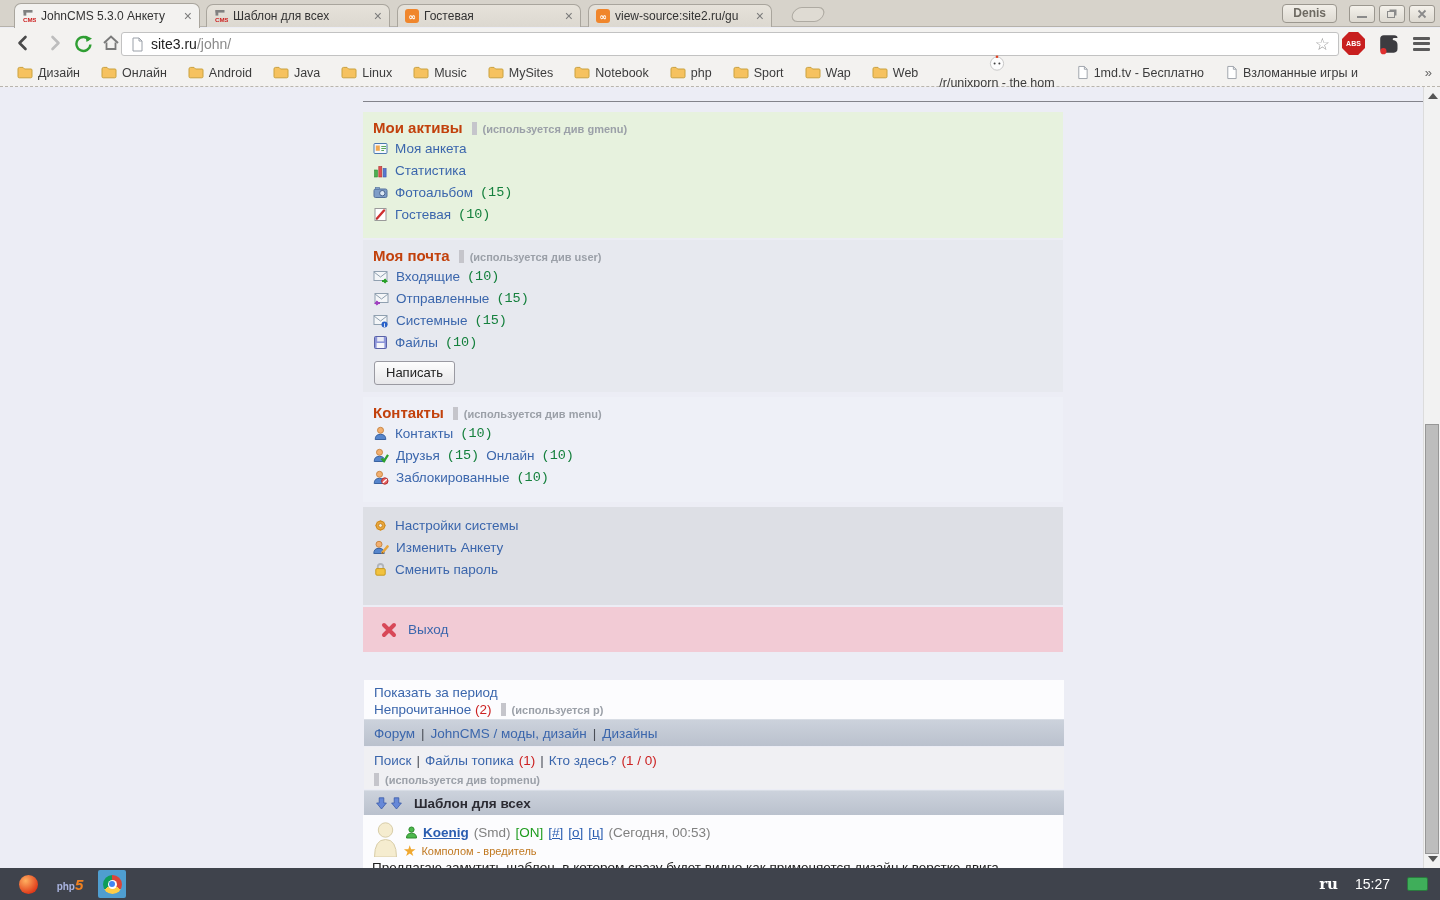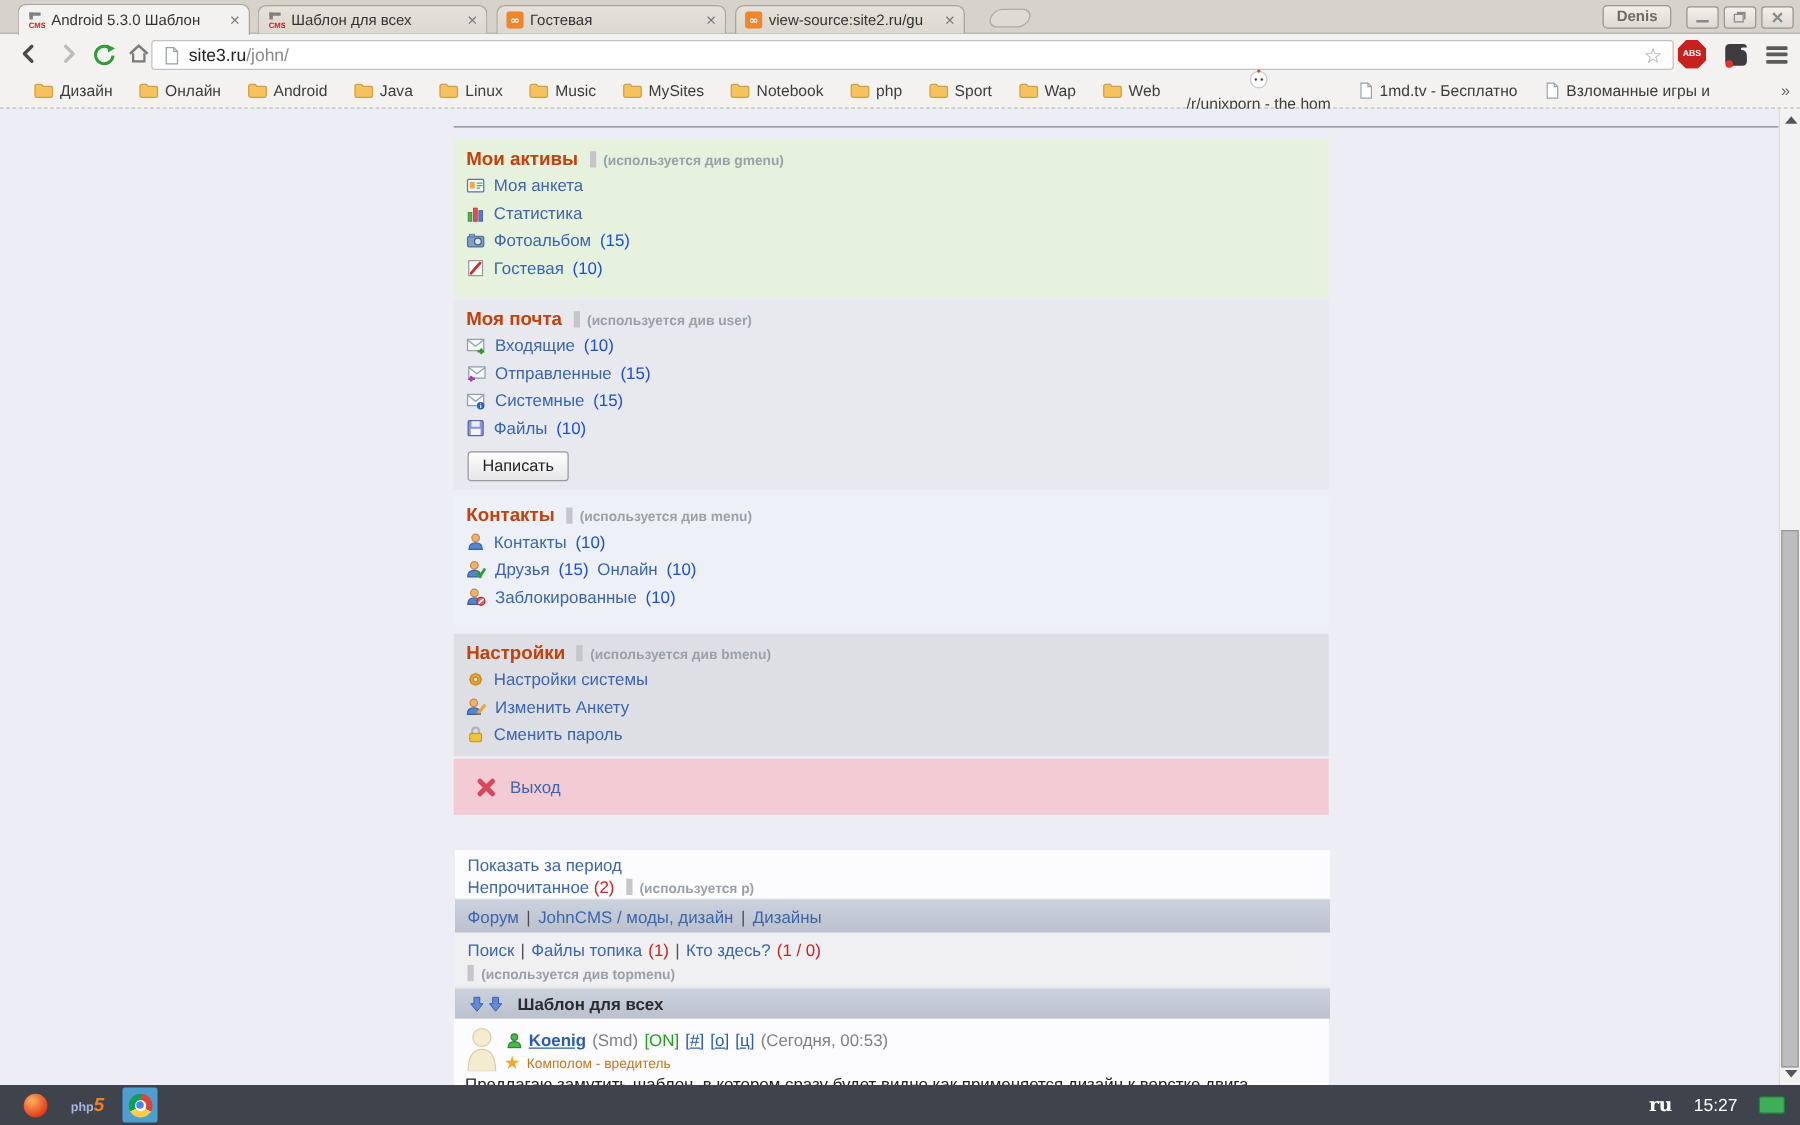--- a/index.html
+++ b/index.html
@@ -26,36 +26,36 @@
   .urlbox { position:absolute; left:121px; top:4px; width:1218px; height:24px; background:#fff; border:1px solid #c2c2c2; border-radius:3px; display:flex; align-items:center; padding:0 8px; }
   .urltext { font-size:14px; margin-left:7px; color:#202020; }
   .urltext .dim { color:#8a8a8a; }
   .urlstar { margin-left:auto; color:#9a9a9a; font-size:17px; line-height:17px; }
   .extarea { position:absolute; right:0; top:0; height:31px; display:flex; align-items:center; gap:12px; padding-right:10px; }
   .abs-badge { width:23px; height:23px; background:#c81f1f; color:#fff; font-size:7px; font-weight:bold; display:flex; align-items:center; justify-content:center;
               clip-path:polygon(30% 0,70% 0,100% 30%,100% 70%,70% 100%,30% 100%,0 70%,0 30%); }
   .hamburger span { display:block; width:17px; height:3px; background:#5a5a5a; margin:2.5px 0; border-radius:1px; }
 
   
-  .bookmarks { position:absolute; top:59px; left:0; right:0; height:28px; background:#f3f2f0; border-bottom:1px dashed #b9b5ad; display:flex; align-items:center; gap:21px; padding:0 26px 0 27px; }
+  .bookmarks { position:absolute; top:59px; left:0; right:0; height:28px; background:#f3f2f0; border-bottom:1px dashed #b9b5ad; display:flex; align-items:center; gap:21px; padding:0 26px 0 17px; }
   .bm { display:flex; align-items:center; gap:5px; font-size:12.5px; color:#3c3c3c; white-space:nowrap; }
   .bm.trunc { overflow:hidden; }
   .bm-overflow { position:absolute; right:8px; top:6px; color:#666; font-size:13px; }
 
   
   .viewport { position:absolute; top:87px; left:0; right:0; bottom:32px; background:#ecedf5; overflow:hidden; }
   .pagehr { position:absolute; top:14px; left:363px; right:17px; height:1px; background:#83838b; }
 
   .sec { position:absolute; left:363px; width:700px; padding:7px 10px; }
   .sec-title { font-size:15px; font-weight:bold; color:#c2410c; }
   .vbar { display:inline-block; width:5px; height:13px; background:#c5c5cb; margin:0 6px 0 9px; vertical-align:-2px; }
   .sec-note { font-size:11px; font-weight:bold; color:#9ba0a8; }
   .mi { display:flex; align-items:center; gap:7px; height:22px; font-size:13.5px; }
   .mi a, .lnk { color:#3b66ac; text-decoration:none; cursor:pointer; }
-  .cnt { color:#1d4ed8; }
+  .cnt { color:#15803d;font-family:Liberation Mono, monospace; }
   .red { color:#cc2222; }
   .writebtn { margin:8px 0 2px 1px; font-size:13px; color:#222; padding:3px 11px 4px; border:1px solid #9a9aa2; border-radius:3px; background:linear-gradient(#fdfdfd,#e7e7ea); font-family:inherit; }
 
   .logout { position:absolute; left:363px; width:700px; top:520px; height:45px; background:#f2cbd5; display:flex; align-items:center; gap:11px; padding-left:18px; }
 
   .panel { position:absolute; left:364px; width:700px; }
   .grad-bar { background:linear-gradient(#ccd2dc,#bac1cd); border-top:1px solid #d8dde5; }
   .bc-sep { color:#4a4e56; }
   .small-note { font-size:11px; font-weight:bold; color:#9ba0a8; }
 
@@ -95,21 +95,21 @@
 </head>
 <body>
 
 <div class="tabstrip">
   <div class="tab active" style="left:14px;width:186px;">
     <svg width="14" height="14" viewBox="0 0 14 14">
         <rect x="1.5" y="1" width="9" height="2.6" fill="#808080"></rect>
         <rect x="1.5" y="1" width="2.8" height="5.6" fill="#808080"></rect>
         <text x="1" y="13" font-size="6.2" font-weight="bold" fill="#cc2020" font-family="Liberation Sans,sans-serif">CMS</text>
       </svg>
-    <span class="t-title">Android 5.3.0 Шаблон</span>
+    <span class="t-title">JohnCMS 5.3.0 Анкету</span>
     <span class="t-close">×</span>
   </div>
   <div class="tab" style="left:206px;width:184px;">
     <svg width="14" height="14" viewBox="0 0 14 14">
         <rect x="1.5" y="1" width="9" height="2.6" fill="#808080"></rect>
         <rect x="1.5" y="1" width="2.8" height="5.6" fill="#808080"></rect>
         <text x="1" y="13" font-size="6.2" font-weight="bold" fill="#cc2020" font-family="Liberation Sans,sans-serif">CMS</text>
       </svg>
     <span class="t-title">Шаблон для всех</span>
     <span class="t-close">×</span>
@@ -395,21 +395,20 @@
           <path d="M1.2 13.5 Q1.2 8.3 6.5 8.3 Q11.8 8.3 11.8 13.5 Z" fill="#5585cc" stroke="#3a62a0"></path>
           <circle cx="11.8" cy="11" r="3.2" fill="#e86060" stroke="#b03030"></circle>
           <path d="M9.8 12.8 L13.8 9.2" stroke="#fff" stroke-width="1.4"></path>
         </svg>
       <a>Заблокированные</a>
         <span class="cnt">(10)</span>
     </div>
   </div>
 
   <div class="sec" style="top:420px;height:98px;background:#dddfe5;">
-    <div><span class="sec-title">Настройки</span><span class="vbar"></span><span class="sec-note">(используется див bmenu)</span></div>
     <div class="mi">
       <svg width="15" height="15" viewBox="0 0 15 15">
           <rect x="3.6" y="3.6" width="7.8" height="7.8" fill="#e9a63c"></rect>
           <rect x="3.6" y="3.6" width="7.8" height="7.8" fill="#e9a63c" transform="rotate(45 7.5 7.5)"></rect>
           <circle cx="7.5" cy="7.5" r="4.4" fill="#e9a63c" stroke="#c9861c"></circle>
           <circle cx="7.5" cy="7.5" r="1.9" fill="#f2f0ea" stroke="#c9861c"></circle>
         </svg>
       <a>Настройки системы</a>
     </div>
     <div class="mi">

